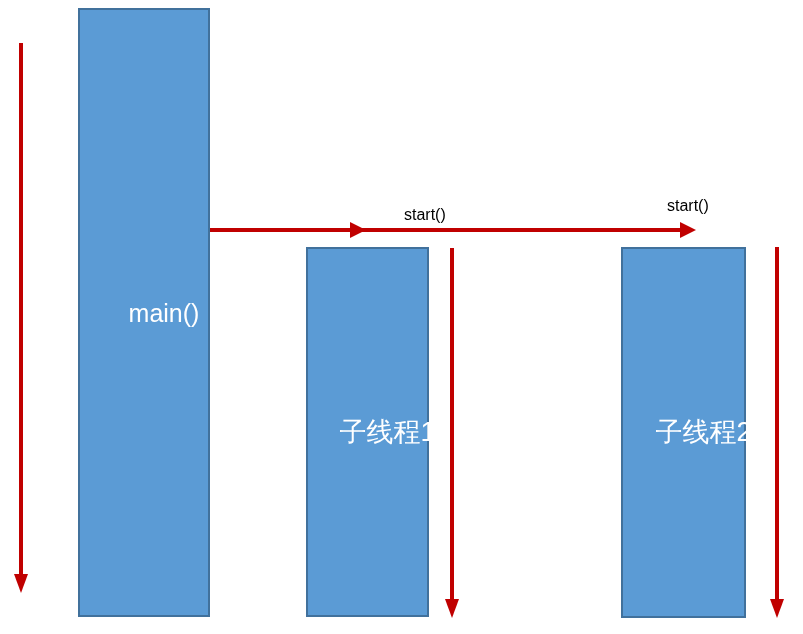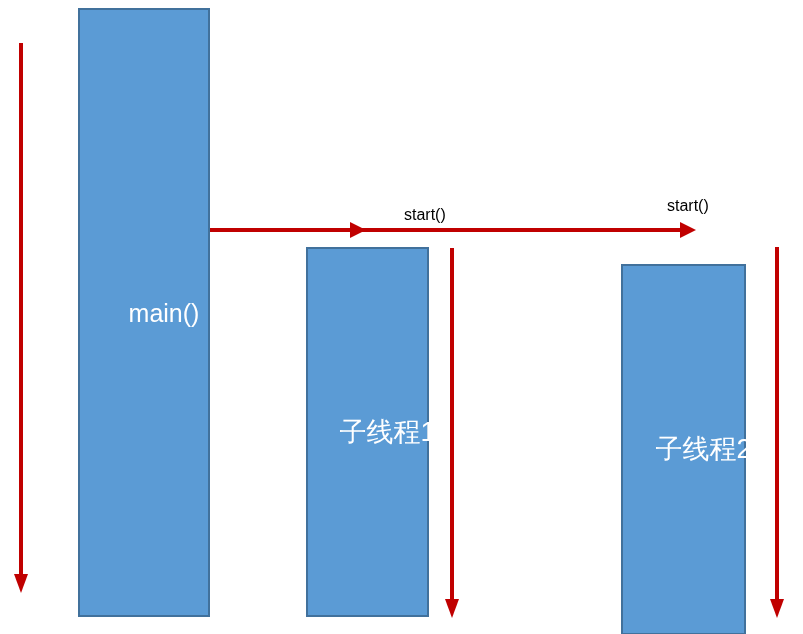--- a/index.html
+++ b/index.html
@@ -35,21 +35,21 @@
     box-sizing: border-box;
     background: var(--bar-fill, #5b9bd5);
     border: 2px solid var(--bar-border, #41719c);
     display: flex;
     align-items: center;
     justify-content: center;
     text-align: center;
   }
   .bar-main  { left: 78px;  top: 8px;   width: 132px; height: 609px; }
   .bar-t1    { left: 306px; top: 247px; width: 123px; height: 370px; }
-  .bar-t2    { left: 621px; top: 264px; width: 125px; height: 371px; }
+  .bar-t2    { left: 621px; top: 247px; width: 125px; height: 371px; }
   .bar-label {
     color: var(--bar-label-color, #ffffff);
     font-size: 25px;
     line-height: 1.2;
     white-space: nowrap;
     margin-left: 40px;
   }
   .bar-t1 .bar-label, .bar-t2 .bar-label { font-size: 27px; }
   .call-label {
     position: absolute;

